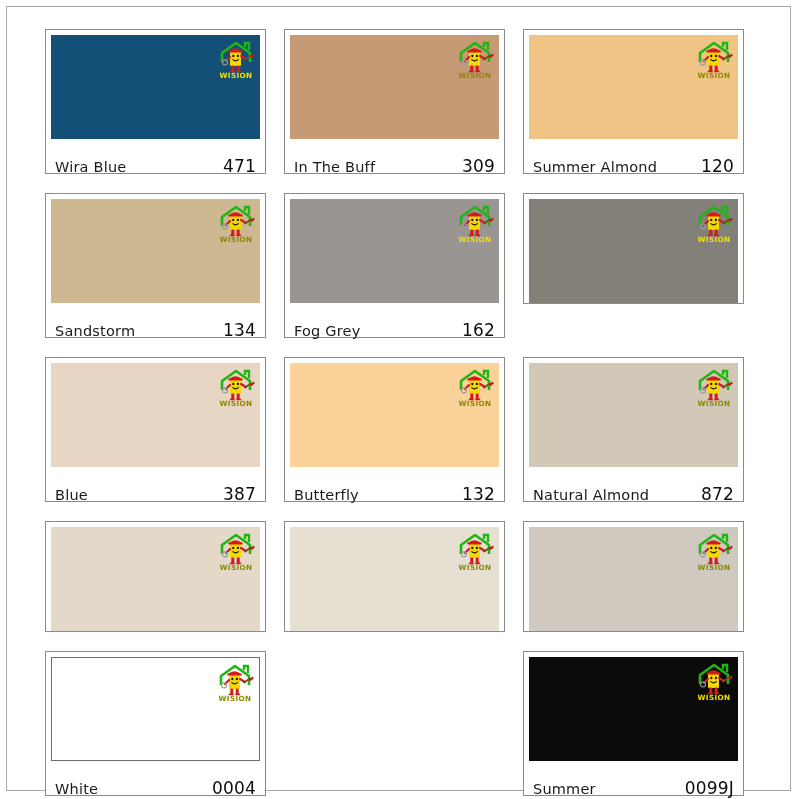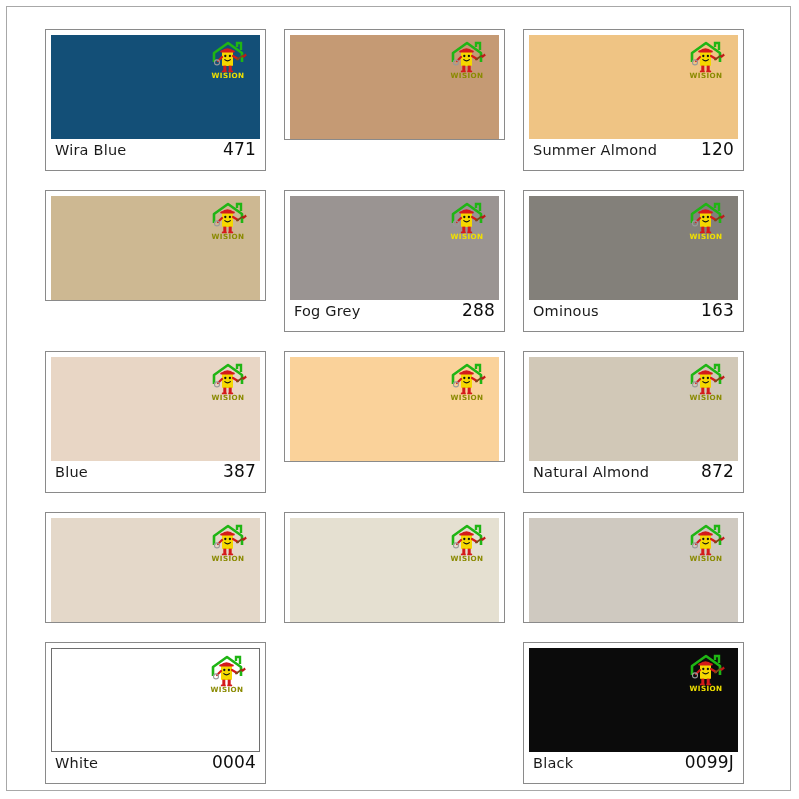--- a/index.html
+++ b/index.html
@@ -60,21 +60,21 @@
   }
   .swatch.outlined {
     border: 1px solid #6e6e6e;
   }
 
   .label-row {
     display: flex;
     align-items: baseline;
     justify-content: space-between;
     height: 31px;
-    padding: 0 4px;
+    padding: 17px 4px;
     box-sizing: border-box;
     gap: 44px;
   }
   .color-name {
     font-size: 14.5px;
     color: #1a1a1a;
     letter-spacing: 0.2px;
     white-space: nowrap;
   }
   .color-code {
@@ -83,21 +83,21 @@
     color: #0d0d0d;
     letter-spacing: 0.2px;
     white-space: nowrap;
   }
 
   .cell.empty .swatch-card { visibility: hidden; }
 
   
   .logo {
     position: absolute;
-    right: 8px;
+    right: 0;
     top: 5px;
     width: 48px;
     height: 40px;
     pointer-events: none;
   }
   .logo svg { display: block; width: 48px; height: 40px; }
 </style>
 </head>
 <body>
 
@@ -171,20 +171,24 @@
     <circle cx="13" cy="22.4" r="2.5" fill="none" stroke="#9a9a9a" stroke-width="1.1"></circle>
 
     <path d="M29 16 L34 19" stroke="#d41a1a" stroke-width="2.2" stroke-linecap="round" fill="none"></path>
     <path d="M33 19.5 L39 15.5" stroke="#7a4a18" stroke-width="1.8" stroke-linecap="round" fill="none"></path>
     <path d="M38.2 16.4 L41.6 13.6 L42.8 15.4 L39.6 18.0 Z" fill="#c01818"></path>
 
     <text x="24" y="38.2" text-anchor="middle" font-family="DejaVu Sans, sans-serif" font-size="7.2" font-weight="bold" letter-spacing="0.4" fill="#8a8a00">WISION</text>
   </svg>
             </span>
       </div>
+      <div class="label-row">
+        <span class="color-name">In The Buff</span>
+        <span class="color-code">309</span>
+      </div>
     </div>
   </div>
 
   <div class="cell col-last">
     <div class="swatch-card">
       <div class="swatch" style="background: rgb(239, 196, 132);">
         <span class="logo">
   <svg viewBox="0 0 48 40" xmlns="http://www.w3.org/2000/svg">
 
     <path d="M10 22 L10 13 L24 3 L38 13 L38 22" fill="none" stroke="#1fb514" stroke-width="2.6" stroke-linejoin="round"></path>
@@ -249,20 +253,24 @@
     <circle cx="13" cy="22.4" r="2.5" fill="none" stroke="#9a9a9a" stroke-width="1.1"></circle>
 
     <path d="M29 16 L34 19" stroke="#d41a1a" stroke-width="2.2" stroke-linecap="round" fill="none"></path>
     <path d="M33 19.5 L39 15.5" stroke="#7a4a18" stroke-width="1.8" stroke-linecap="round" fill="none"></path>
     <path d="M38.2 16.4 L41.6 13.6 L42.8 15.4 L39.6 18.0 Z" fill="#c01818"></path>
 
     <text x="24" y="38.2" text-anchor="middle" font-family="DejaVu Sans, sans-serif" font-size="7.2" font-weight="bold" letter-spacing="0.4" fill="#8a8a00">WISION</text>
   </svg>
             </span>
       </div>
+      <div class="label-row">
+        <span class="color-name">Sandstorm</span>
+        <span class="color-code">134</span>
+      </div>
     </div>
   </div>
 
   <div class="cell">
     <div class="swatch-card">
       <div class="swatch" style="background: rgb(154, 148, 146);">
         <span class="logo">
   <svg viewBox="0 0 48 40" xmlns="http://www.w3.org/2000/svg">
 
     <path d="M10 22 L10 13 L24 3 L38 13 L38 22" fill="none" stroke="#1fb514" stroke-width="2.6" stroke-linejoin="round"></path>
@@ -288,21 +296,21 @@
     <path d="M29 16 L34 19" stroke="#d41a1a" stroke-width="2.2" stroke-linecap="round" fill="none"></path>
     <path d="M33 19.5 L39 15.5" stroke="#7a4a18" stroke-width="1.8" stroke-linecap="round" fill="none"></path>
     <path d="M38.2 16.4 L41.6 13.6 L42.8 15.4 L39.6 18.0 Z" fill="#c01818"></path>
 
     <text x="24" y="38.2" text-anchor="middle" font-family="DejaVu Sans, sans-serif" font-size="7.2" font-weight="bold" letter-spacing="0.4" fill="#f0e000">WISION</text>
   </svg>
             </span>
       </div>
       <div class="label-row">
         <span class="color-name">Fog Grey</span>
-        <span class="color-code">288</span>
+        <span class="color-code">162</span>
       </div>
     </div>
   </div>
 
   <div class="cell col-last">
     <div class="swatch-card">
       <div class="swatch" style="background: rgb(131, 128, 122);">
         <span class="logo">
   <svg viewBox="0 0 48 40" xmlns="http://www.w3.org/2000/svg">
 
@@ -326,24 +334,20 @@
     <path d="M18 17 L14 21" stroke="#d41a1a" stroke-width="2.2" stroke-linecap="round" fill="none"></path>
     <circle cx="13" cy="22.4" r="2.5" fill="none" stroke="#9a9a9a" stroke-width="1.1"></circle>
 
     <path d="M29 16 L34 19" stroke="#d41a1a" stroke-width="2.2" stroke-linecap="round" fill="none"></path>
     <path d="M33 19.5 L39 15.5" stroke="#7a4a18" stroke-width="1.8" stroke-linecap="round" fill="none"></path>
     <path d="M38.2 16.4 L41.6 13.6 L42.8 15.4 L39.6 18.0 Z" fill="#c01818"></path>
 
     <text x="24" y="38.2" text-anchor="middle" font-family="DejaVu Sans, sans-serif" font-size="7.2" font-weight="bold" letter-spacing="0.4" fill="#f0e000">WISION</text>
   </svg>
             </span>
-      </div>
-      <div class="label-row">
-        <span class="color-name">Ominous</span>
-        <span class="color-code">163</span>
       </div>
     </div>
   </div>
 
   <div class="cell">
     <div class="swatch-card">
       <div class="swatch" style="background: rgb(232, 214, 197);">
         <span class="logo">
   <svg viewBox="0 0 48 40" xmlns="http://www.w3.org/2000/svg">
 
@@ -409,20 +413,24 @@
     <circle cx="13" cy="22.4" r="2.5" fill="none" stroke="#9a9a9a" stroke-width="1.1"></circle>
 
     <path d="M29 16 L34 19" stroke="#d41a1a" stroke-width="2.2" stroke-linecap="round" fill="none"></path>
     <path d="M33 19.5 L39 15.5" stroke="#7a4a18" stroke-width="1.8" stroke-linecap="round" fill="none"></path>
     <path d="M38.2 16.4 L41.6 13.6 L42.8 15.4 L39.6 18.0 Z" fill="#c01818"></path>
 
     <text x="24" y="38.2" text-anchor="middle" font-family="DejaVu Sans, sans-serif" font-size="7.2" font-weight="bold" letter-spacing="0.4" fill="#8a8a00">WISION</text>
   </svg>
             </span>
       </div>
+      <div class="label-row">
+        <span class="color-name">Butterfly</span>
+        <span class="color-code">132</span>
+      </div>
     </div>
   </div>
 
   <div class="cell col-last">
     <div class="swatch-card">
       <div class="swatch" style="background: rgb(209, 200, 183);">
         <span class="logo">
   <svg viewBox="0 0 48 40" xmlns="http://www.w3.org/2000/svg">
 
     <path d="M10 22 L10 13 L24 3 L38 13 L38 22" fill="none" stroke="#1fb514" stroke-width="2.6" stroke-linejoin="round"></path>
@@ -652,19 +660,19 @@
 
     <path d="M29 16 L34 19" stroke="#d41a1a" stroke-width="2.2" stroke-linecap="round" fill="none"></path>
     <path d="M33 19.5 L39 15.5" stroke="#7a4a18" stroke-width="1.8" stroke-linecap="round" fill="none"></path>
     <path d="M38.2 16.4 L41.6 13.6 L42.8 15.4 L39.6 18.0 Z" fill="#c01818"></path>
 
     <text x="24" y="38.2" text-anchor="middle" font-family="DejaVu Sans, sans-serif" font-size="7.2" font-weight="bold" letter-spacing="0.4" fill="#f0e000">WISION</text>
   </svg>
             </span>
       </div>
       <div class="label-row">
-        <span class="color-name">Black</span>
+        <span class="color-name">Summer</span>
         <span class="color-code">0099J</span>
       </div>
     </div>
   </div>
 </div>
 </div>
 
 </body></html>

